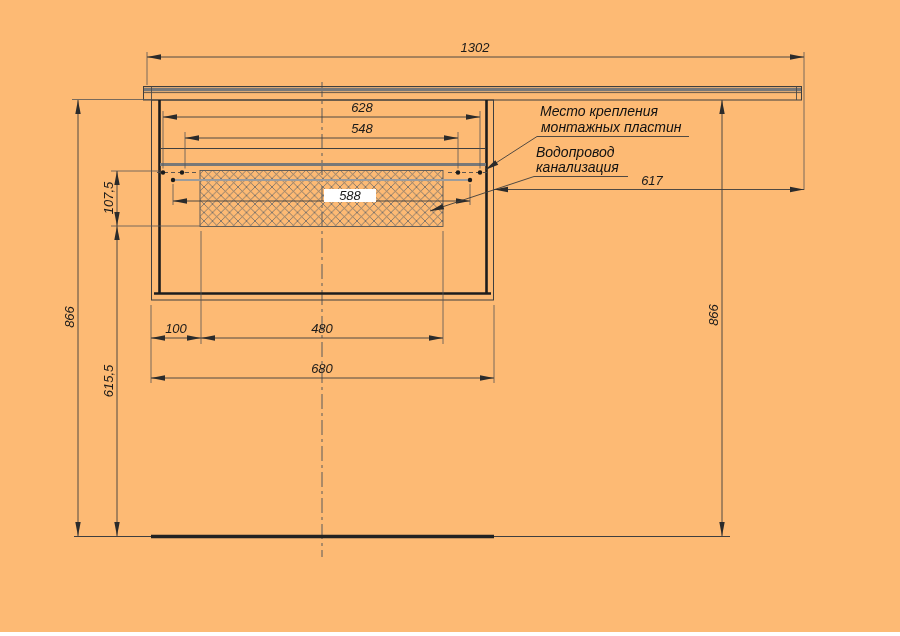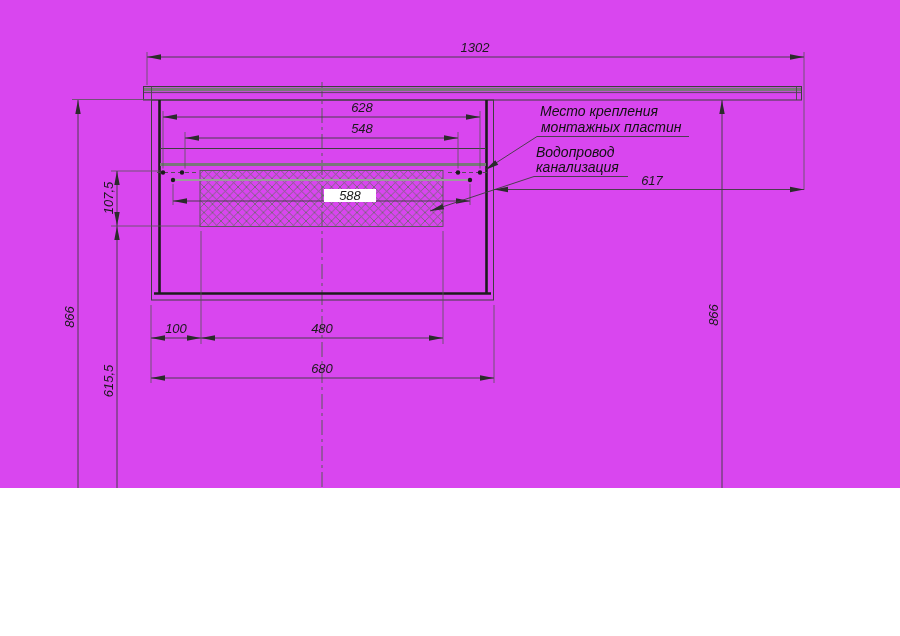--- a/index.html
+++ b/index.html
@@ -1,17 +1,17 @@
 <!DOCTYPE html>
 <html><head>
 <meta charset="utf-8">
 <style>
   html,body{margin:0;padding:0;background:#ffffff;}
   .canvas{
-    position:relative;width:900px;height:488px;background:#d946ef;
+    position:relative;width:900px;height:632px;background:#fdba74;
     font-family:"Liberation Sans",sans-serif;overflow:hidden;
   }
   svg{display:block;}
   .thin{stroke:#3f3f3f;stroke-width:1;fill:none;}
   .hair{stroke:#4a4a4a;stroke-width:0.9;fill:none;}
   .thick{stroke:#1c1c1c;stroke-width:2.6;fill:none;}
   .grayband{stroke:#787878;fill:none;}
   .dimline{stroke:#3c3c3c;stroke-width:0.9;fill:none;}
   .ext{stroke:#555555;stroke-width:0.8;fill:none;}
   .leader{stroke:#3c3c3c;stroke-width:0.9;fill:none;}

